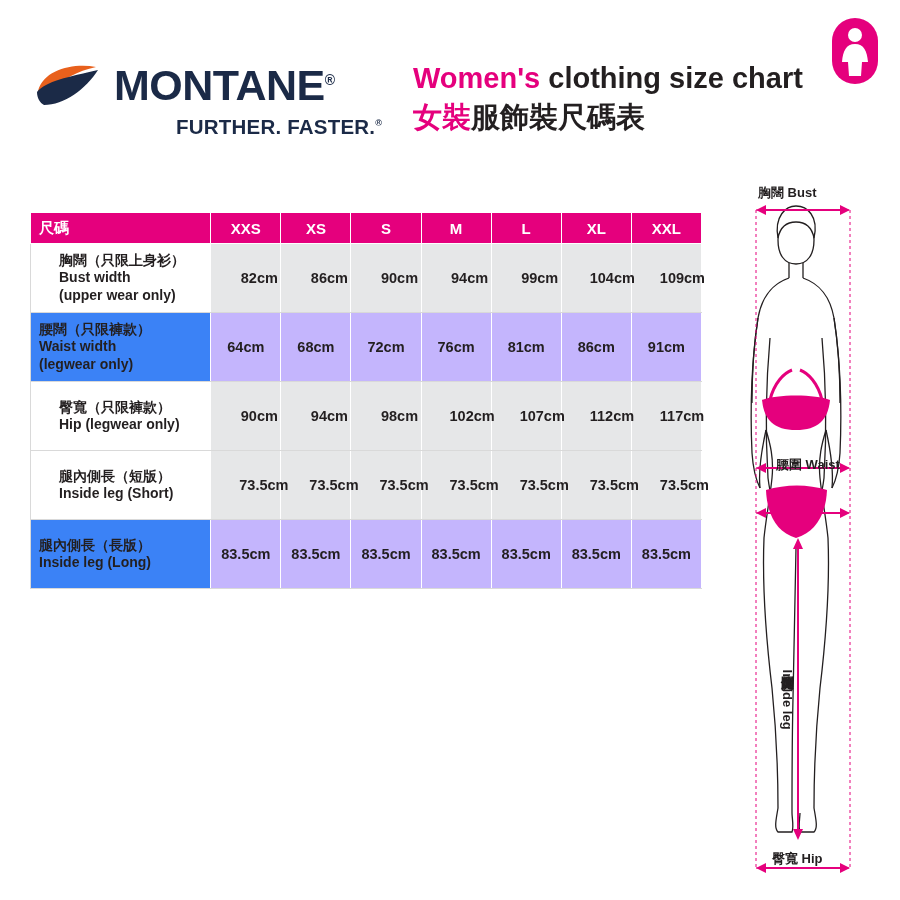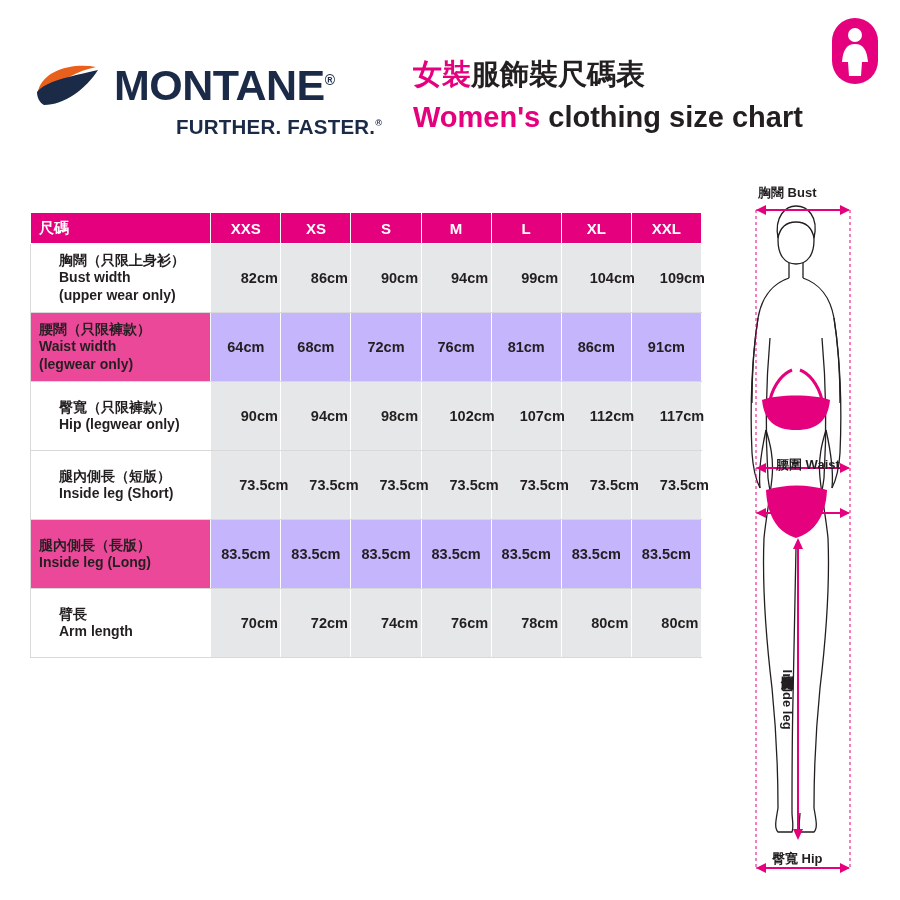--- a/index.html
+++ b/index.html
@@ -129,21 +129,21 @@
   #size-table thead th.label-head {
     text-align: left;
     padding-left: 8px;
   }
   #size-table tbody tr td.rowlabel {
     text-align: left;
     padding: 7px 6px 7px 8px;
     font-size: 14px;
     line-height: 1.25;
     font-weight: bold;
-    background: #ec4899;
+    background: #3b82f6;
     border-left: 1px solid #d9d9d9;
   }
   #size-table tbody tr.shade td {
     background: #e6e7e8;
     padding-left: 28px;
   }
   #size-table tbody tr.shade td.rowlabel {
     background: #ffffff;
   }
   #size-table tbody td {
@@ -205,25 +205,25 @@
       <span id="logo-word">
         <span>MONTANE</span><span id="logo-reg">®</span>
       </span>
     </div>
     <div id="logo-tagline">
       <span>FURTHER. FASTER.</span><sup>®</sup>
     </div>
   </div>
 
   <div id="title-block">
+    <div id="title-en">
+      <span class="pink">Women's</span><span> clothing size chart</span>
+    </div>
     <div id="title-zh">
       <span class="pink">女裝</span><span>服飾裝尺碼表</span>
-    </div>
-    <div id="title-en">
-      <span class="pink">Women's</span><span> clothing size chart</span>
     </div>
   </div>
 
   <div id="gender-badge">
     <svg viewBox="0 0 46 66" width="46" height="66" aria-hidden="true">
       <circle cx="23" cy="17" r="7" fill="#ffffff"></circle>
       <path d="M23 26 C14 26, 11 33, 10 44 L16 44 L17 58 L29 58 L30 44 L36 44 C35 33, 32 26, 23 26 Z" fill="#ffffff"></path>
     </svg>
   </div>
 </div>
@@ -319,33 +319,20 @@
       </td>
       <td>83.5cm</td>
       <td>83.5cm</td>
       <td>83.5cm</td>
       <td>83.5cm</td>
       <td>83.5cm</td>
       <td>83.5cm</td>
       <td>83.5cm</td>
     </tr>
 
-    <tr class="shade">
-      <td class="rowlabel">
-        <div>臂長</div>
-        <div>Arm length</div>
-      </td>
-      <td>70cm</td>
-      <td>72cm</td>
-      <td>74cm</td>
-      <td>76cm</td>
-      <td>78cm</td>
-      <td>80cm</td>
-      <td>80cm</td>
-    </tr>
   </tbody>
 </table>
 
 <div id="figure-area">
 
   <svg width="200" height="710" viewBox="0 0 200 710" aria-hidden="true">
 
     <g fill="none" stroke="#231f20" stroke-width="1.3">
 
       <path d="M78 72 C78 56, 84 46, 96 46 C108 46, 114 56, 114 72

